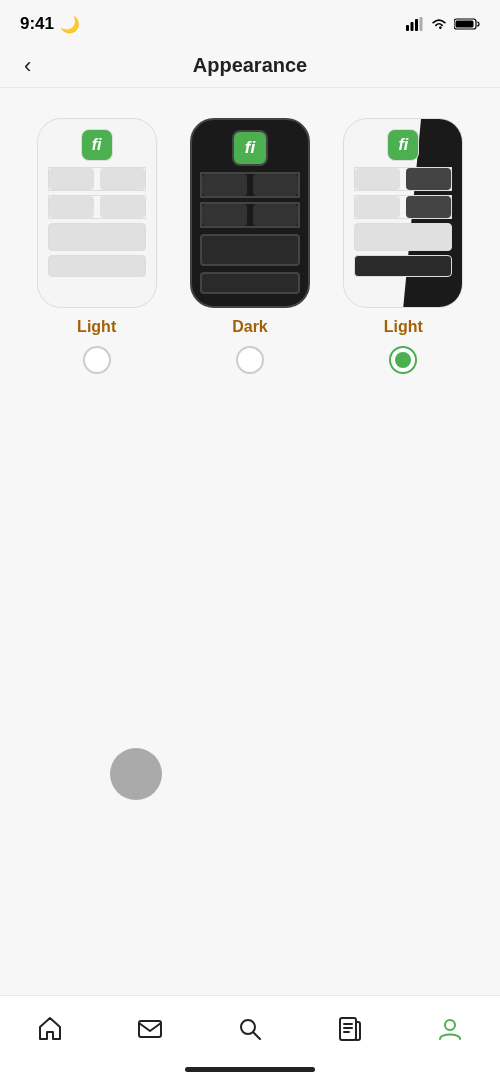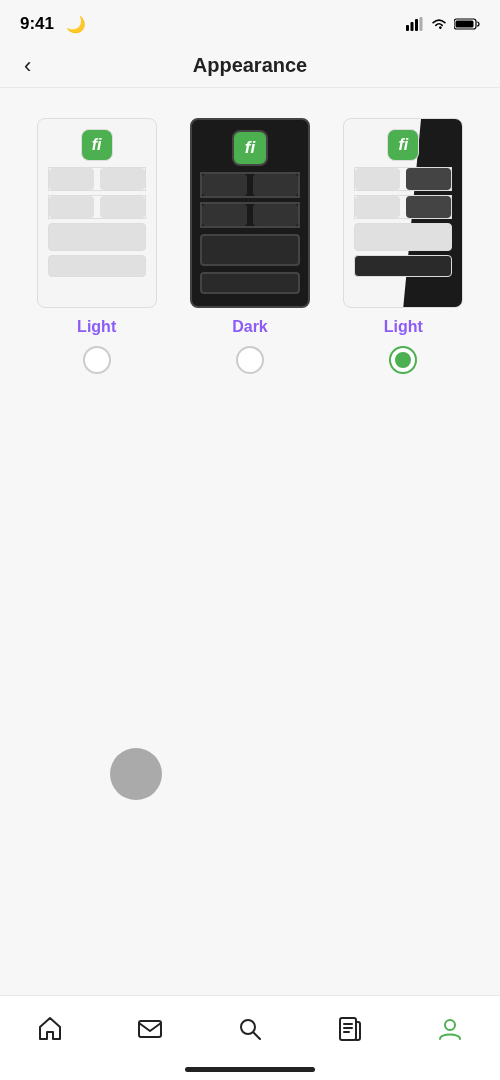--- a/index.html
+++ b/index.html
@@ -78,21 +78,21 @@
     .theme-item {
       display: flex;
       flex-direction: column;
       align-items: center;
       gap: 10px;
       width: 130px;
     }
     .theme-preview {
       width: 120px;
       height: 190px;
-      border-radius: 8px;
+      border-radius: 24px;
       overflow: hidden;
       position: relative;
     }
 
     
     .preview-light {
       background: #f5f5f5;
       border: 1.5px solid #ddd;
     }
     .preview-light .fi-logo {
@@ -234,21 +234,21 @@
       border-radius: 4px;
       height: 28px;
       margin: 4px 10px;
       position: relative;
       z-index: 2;
     }
 
     .theme-label {
       font-size: 16px;
       font-weight: 600;
-      color: #8b5cf6;
+      color: #a16207;
     }
 
     
     .radio-btn {
       width: 28px;
       height: 28px;
       border-radius: 50%;
       border: 2px solid #ccc;
       cursor: pointer;
       display: flex;
@@ -323,21 +323,21 @@
       height: 5px;
       background: #222;
       border-radius: 3px;
       z-index: 10;
     }
   </style>
 </head>
 <body>
 
 <div class="status-bar">
-  <div style="display:flex;align-items:center;gap:12px;">
+  <div style="display:flex;align-items:center;gap:6px;">
     <span class="status-time">9:41</span>
     <span style="font-size:16px;">🌙</span>
   </div>
   <div class="status-icons">
 
     <svg width="18" height="14" viewBox="0 0 18 14">
       <rect x="0" y="8" width="3" height="6" rx="1" fill="#000"></rect>
       <rect x="4.5" y="5" width="3" height="9" rx="1" fill="#000"></rect>
       <rect x="9" y="2" width="3" height="12" rx="1" fill="#000"></rect>
       <rect x="13.5" y="0" width="3" height="14" rx="1" fill="#000" opacity="0.3"></rect>

